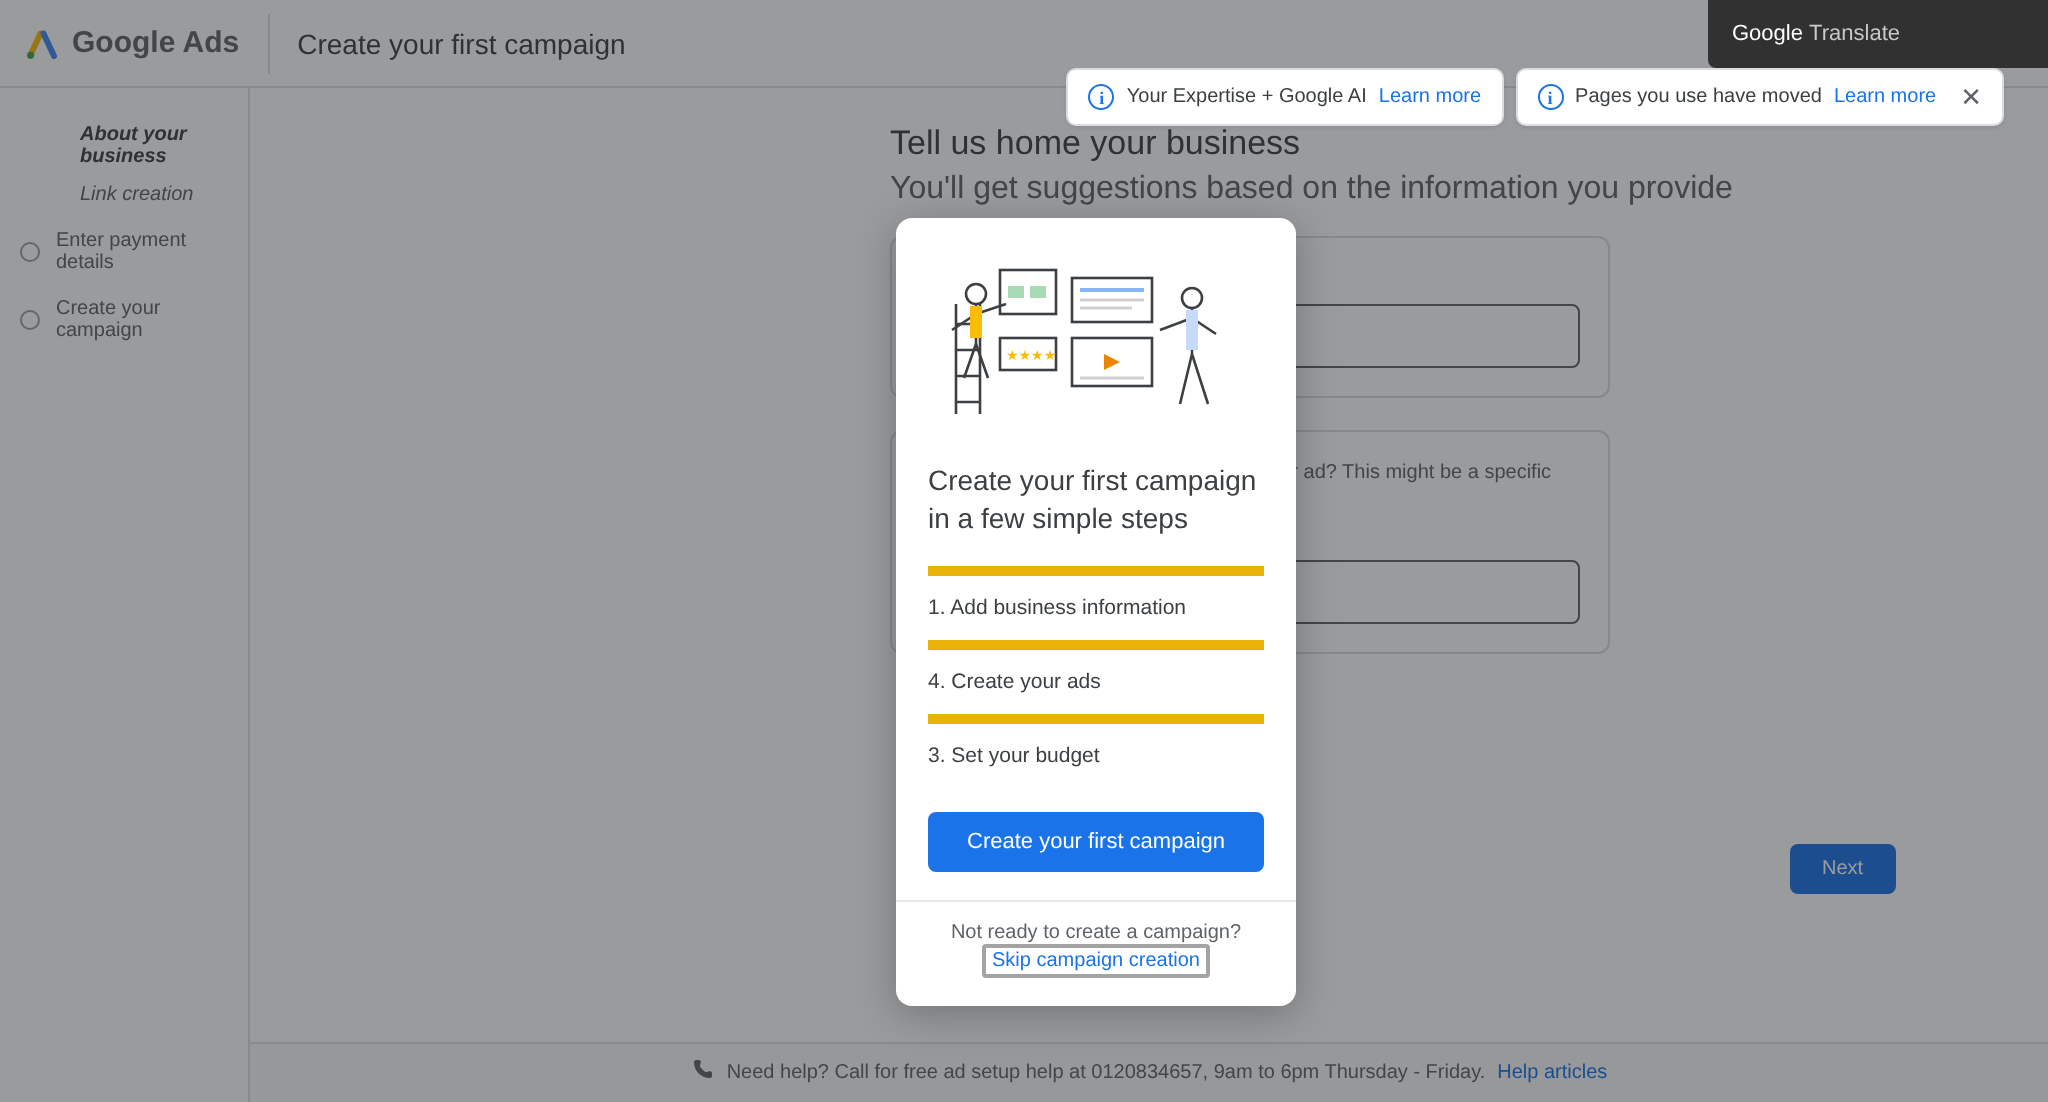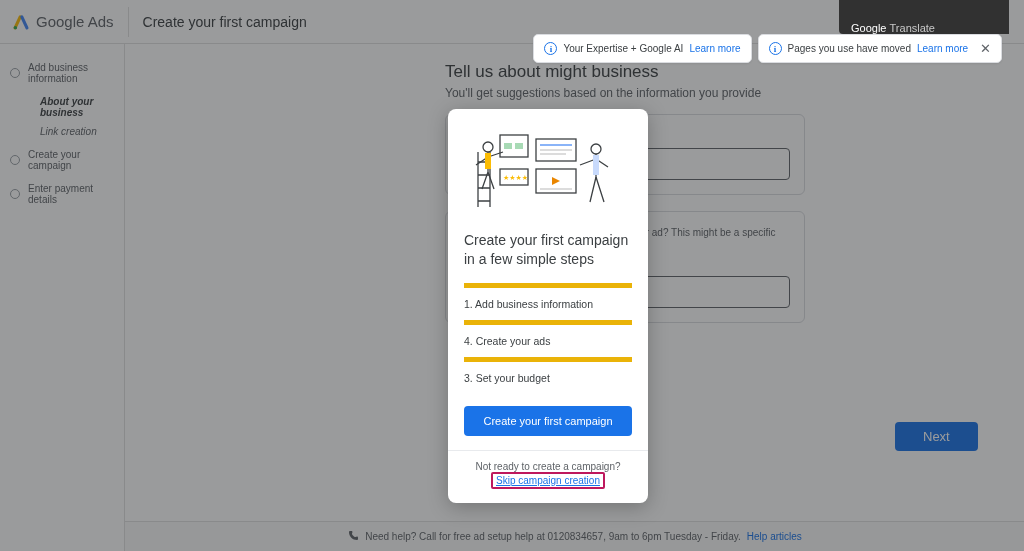--- a/index.html
+++ b/index.html
@@ -3,70 +3,70 @@
 <meta charset="utf-8">
 <style>
 * { box-sizing: border-box; margin: 0; padding: 0; }
 html, body { width: 1024px; height: 551px; overflow: hidden; font-family: Arial, Helvetica, sans-serif; background: #fff; }
 .app { position: relative; width: 1024px; height: 551px; }
 
 
 .header { height: 44px; border-bottom: 1px solid #e0e0e0; display: flex; align-items: center; padding: 0 12px; background: #fff; position: relative; }
 .logo { display: flex; align-items: center; gap: 6px; padding-right: 14px; border-right: 1px solid #e0e0e0; height: 30px; }
 .logo-mark { display: inline-flex; }
-.logo-text { font-size: 15px; color: #5f6368; font-weight: 400; }
+.logo-text { font-size: 15px; color: #5f6368; font-weight: 700; }
 .header-title { font-size: 14px; color: #3c4043; margin-left: 14px; }
 
 
 .sidebar { position: absolute; left: 0; top: 44px; width: 125px; bottom: 0; border-right: 1px solid #e0e0e0; background: #fff; padding-top: 12px; }
 .side-item { display: flex; align-items: center; gap: 8px; padding: 6px 10px; font-size: 10px; color: #5f6368; cursor: pointer; }
 .side-bullet { width: 10px; height: 10px; border: 1.5px solid #9aa0a6; border-radius: 50%; flex: none; }
 .side-sub { padding-left: 40px; padding-top: 2px; padding-bottom: 2px; font-size: 10px; color: #5f6368; cursor: pointer; margin: 4px 0; font-style: italic; }
 .side-sub.active { font-weight: 700; color: #3c4043; }
 
 
 .main { position: absolute; left: 125px; top: 44px; right: 0; bottom: 0; background: #fff; padding: 18px 0 0 0; }
 .main-inner { max-width: 560px; margin-left: 320px; }
 .h1 { font-size: 17px; color: #3c4043; margin-bottom: 4px; }
-.sub { font-size: 12px; color: #5f6368; margin-bottom: 14px; }
+.sub { font-size: 16px; color: #5f6368; margin-bottom: 14px; }
 .card { border: 1px solid #dadce0; border-radius: 6px; padding: 14px; margin-bottom: 16px; width: 360px; }
 .card-label { font-size: 10px; color: #5f6368; margin-bottom: 8px; }
 .card-hint { font-size: 10px; color: #5f6368; margin-bottom: 8px; line-height: 1.4; }
 .card-input { width: 100%; height: 32px; border: 1px solid #5f6368; border-radius: 4px; padding: 0 8px; font-size: 12px; }
-.next-btn { position: absolute; left: 770px; top: 378px; background: #1a73e8; color: #fff; border: none; border-radius: 4px; padding: 7px 28px; font-size: 13px; cursor: pointer; }
+.next-btn { position: absolute; left: 770px; top: 378px; background: #1a73e8; color: #fff; border: none; border-radius: 4px; padding: 7px 16px; font-size: 10px; cursor: pointer; }
 
 
 .notices { position: absolute; right: 22px; top: 34px; display: flex; gap: 6px; z-index: 5; }
 .notice { background: #fff; border: 1px solid #dadce0; border-radius: 5px; padding: 6px 10px; display: flex; align-items: center; gap: 6px; font-size: 10px; color: #3c4043; box-shadow: 0 1px 2px rgba(0,0,0,0.08); }
 .notice .info-ic { width: 13px; height: 13px; border: 1.5px solid #1a73e8; border-radius: 50%; display: inline-flex; align-items: center; justify-content: center; color: #1a73e8; font-size: 9px; font-weight: bold; font-family: serif; }
 .notice a { color: #1a73e8; text-decoration: none; }
 .notice .x { margin-left: 6px; color: #5f6368; cursor: pointer; font-size: 13px; }
 
 
-.translate { position: absolute; right: 15px; top: 0; width: 170px; height: 34px; background: rgba(30,30,30,0.85); border-bottom-left-radius: 4px; display: flex; align-items: flex-end; padding: 0 12px; z-index: 30; }
+.translate { position: absolute; right: 0; top: 0; width: 170px; height: 34px; background: rgba(30,30,30,0.85); border-bottom-left-radius: 4px; display: flex; align-items: center; padding: 0 12px; z-index: 30; }
 .translate span { color: #c8c8c8; font-size: 11px; }
 .translate .g1 { color: #fff; }
 
 
 .footer { position: absolute; left: 125px; right: 0; bottom: 0; height: 30px; border-top: 1px solid #e0e0e0; background: #fafafa; display: flex; align-items: center; justify-content: center; gap: 6px; font-size: 10px; color: #5f6368; }
 .footer a { color: #1a73e8; text-decoration: none; }
 
 
 .overlay { position: absolute; inset: 0; background: rgba(32,33,36,0.45); z-index: 10; }
 
 
 .modal { position: absolute; left: 448px; top: 109px; width: 200px; background: #fff; border-radius: 8px; box-shadow: 0 4px 20px rgba(0,0,0,0.25); z-index: 20; overflow: hidden; }
 .modal-illus { height: 110px; display: flex; align-items: center; justify-content: center; }
 .modal-body { padding: 12px 16px 0 16px; }
 .modal-title { font-size: 14px; color: #3c4043; margin-bottom: 14px; line-height: 1.35; }
 .modal-step { font-size: 10.5px; color: #3c4043; padding: 10px 0; border-top: 5px solid #eab308; }
 .modal-step:first-of-type { border-top: none; }
 .modal-cta { margin: 12px 0 14px 0; width: 100%; background: #1a73e8; color: #fff; border: none; border-radius: 4px; height: 30px; font-size: 11px; font-weight: 500; cursor: pointer; }
 .modal-footer { border-top: 1px solid #e8eaed; padding: 10px 16px 14px 16px; font-size: 10px; color: #5f6368; text-align: center; }
-.skip-link { color: #1a73e8; text-decoration: underline; cursor: pointer; border: 2px solid #be185d; padding: 1px 3px; border-radius: 2px; display: inline-block; }
+.skip-link { color: #1a73e8; cursor: pointer; border: 2px solid #a3a3a3; padding: 1px 3px; border-radius: 2px; display: inline-block; }
 
 
 .illus-svg { width: 180px; height: 95px; }
 .stroke { stroke: #3c4043; stroke-width: 1.3; fill: none; }
 .fill-y { fill: #fbbc04; }
 .fill-b { fill: #c8dafc; }
 .fill-g { fill: #a8dab5; }
 .line-b { stroke: #8ab4f8; stroke-width: 2; }
 .line-g { stroke: #d0d0d0; stroke-width: 1.4; }
 </style>
@@ -83,39 +83,35 @@
             <path d="M13 5 L20 20" stroke="#4285f4" stroke-width="4" stroke-linecap="round"></path>
             <circle cx="4.5" cy="19.5" r="2.3" fill="#34a853"></circle>
           </svg>
       </span>
       <span class="logo-text">Google Ads</span>
     </div>
     <div class="header-title">Create your first campaign</div>
   </div>
 
   <div class="sidebar">
-    <div class="side-item">
-      <span class="side-bullet"></span>
-      <span>Add business information</span>
-    </div>
     <div class="side-sub active">About your business</div>
     <div class="side-sub">Link creation</div>
     <div class="side-item">
       <span class="side-bullet"></span>
-      <span>Create your campaign</span>
+      <span>Enter payment details</span>
     </div>
     <div class="side-item">
       <span class="side-bullet"></span>
-      <span>Enter payment details</span>
+      <span>Create your campaign</span>
     </div>
   </div>
 
   <div class="main">
     <div class="main-inner">
-      <div class="h1">Tell us about might business</div>
+      <div class="h1">Tell us home your business</div>
       <div class="sub">You'll get suggestions based on the information you provide</div>
 
       <div class="card">
         <div class="card-label">Business name</div>
         <input class="card-input" style="">
       </div>
 
       <div class="card">
         <div class="card-hint">
           <span>Where should people go after clicking your ad? This might be a specific page</span><br>
@@ -127,21 +123,21 @@
 
     <button class="next-btn">Next</button>
   </div>
 
   <div class="footer">
     <span>
       <svg width="12" height="12" viewBox="0 0 24 24">
           <path d="M6 2c-1 0-2 1-2 2 0 9 7 16 16 16 1 0 2-1 2-2v-3c0-1-1-2-2-2l-3 1c-1 0-2 0-3-1l-3-3c-1-1-1-2-1-3l1-3c0-1-1-2-2-2H6z" fill="#5f6368"></path>
         </svg>
     </span>
-    <span>Need help? Call for free ad setup help at 0120834657, 9am to 6pm Tuesday - Friday.</span>
+    <span>Need help? Call for free ad setup help at 0120834657, 9am to 6pm Thursday - Friday.</span>
     <a href="#">Help articles</a>
   </div>
 
   <div class="overlay"></div>
 
   <div class="notices" style="z-index:25;">
     <div class="notice">
       <span class="info-ic">i</span>
       <span>Your Expertise + Google AI</span>
       <a href="#">Learn more</a>

